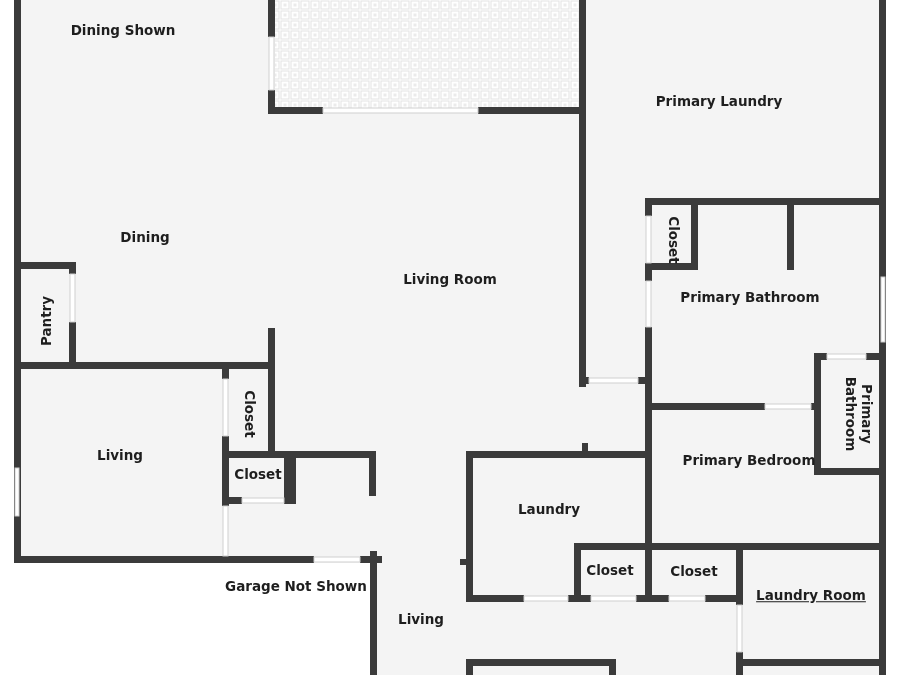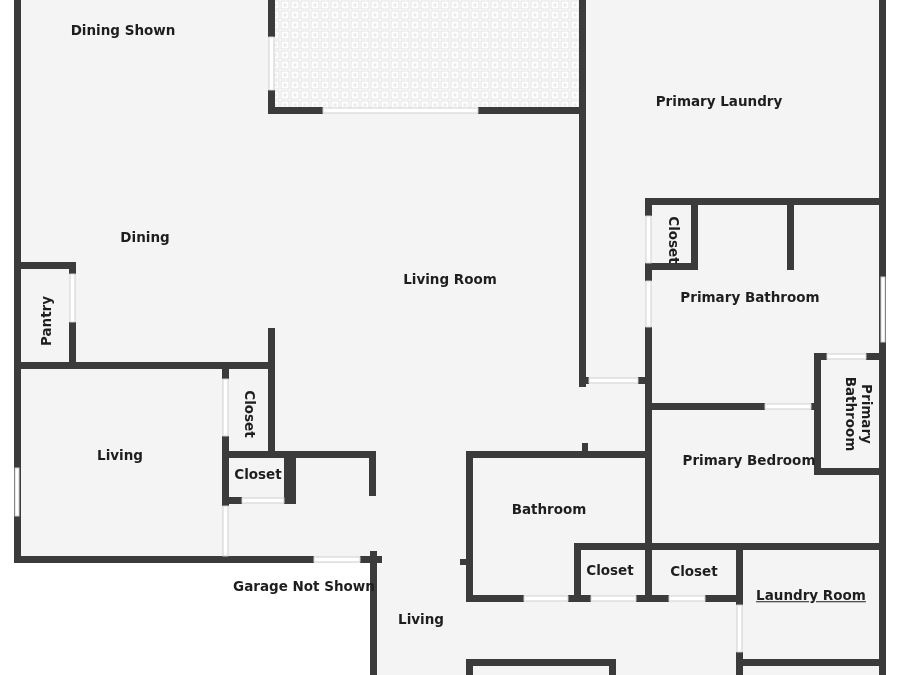--- a/index.html
+++ b/index.html
@@ -163,18 +163,18 @@
 <div class="label rot-ccw" style="left:47px; top:321px;">Pantry</div>
 <div class="label" style="left:434px; top:280px;margin-left:16px;">Living Room</div>
 <div class="label" style="left:719px; top:102px;">Primary Laundry</div>
 <div class="label rot-cw" style="left:673px; top:240px;">Closet</div>
 <div class="label" style="left:750px; top:298px;">Primary Bathroom</div>
 <div class="label rot-cw" style="left:858px; top:414px; white-space:normal; width:86px;">Primary Bathroom</div>
 <div class="label" style="left:749px; top:461px;">Primary Bedroom</div>
 <div class="label" style="left:120px; top:456px;">Living</div>
 <div class="label rot-cw" style="left:249px; top:414px;">Closet</div>
 <div class="label" style="left:258px; top:475px;">Closet</div>
-<div class="label" style="left:549px; top:510px;">Bathroom</div>
+<div class="label" style="left:549px; top:510px;">Laundry</div>
 <div class="label" style="left:610px; top:571px;">Closet</div>
 <div class="label" style="left:694px; top:572px;">Closet</div>
 <div class="label" style="left:811px; top:596px;text-decoration:underline;">Laundry Room</div>
 <div class="label" style="left:421px; top:620px;">Living</div>
-<div class="label outside" style="left:304px; top:587px;">Garage Not Shown</div>
+<div class="label outside" style="left:296px; top:587px;">Garage Not Shown</div>
 
 </body></html>

